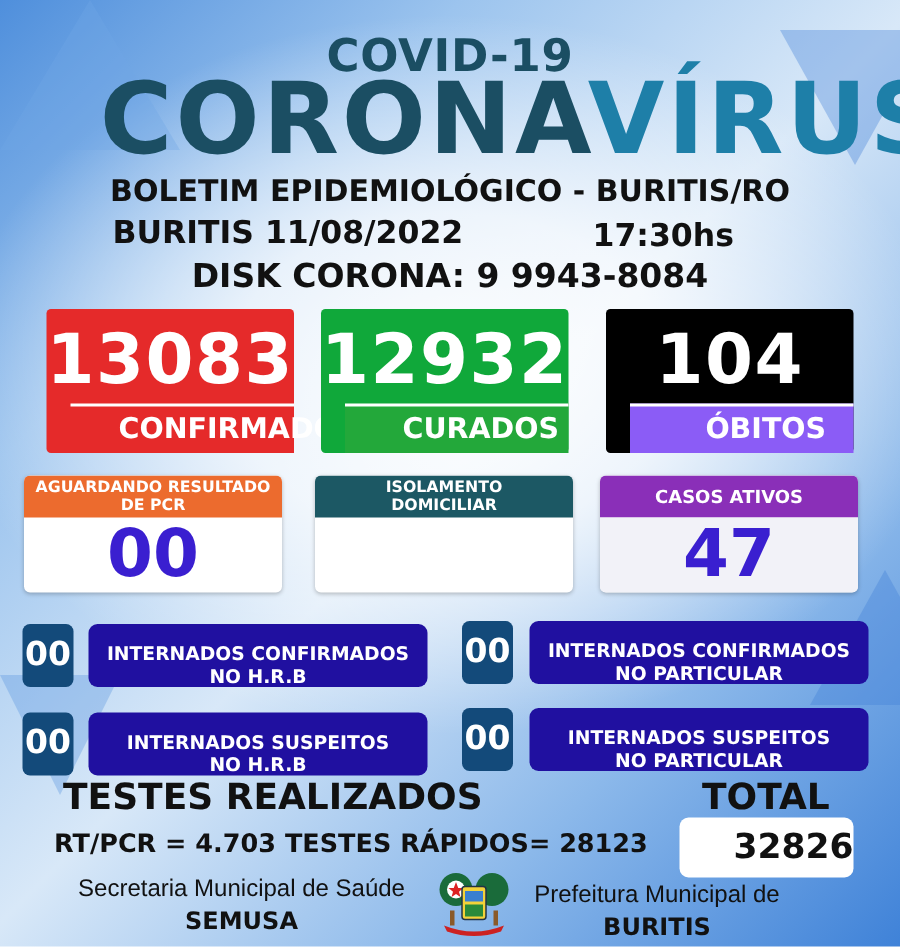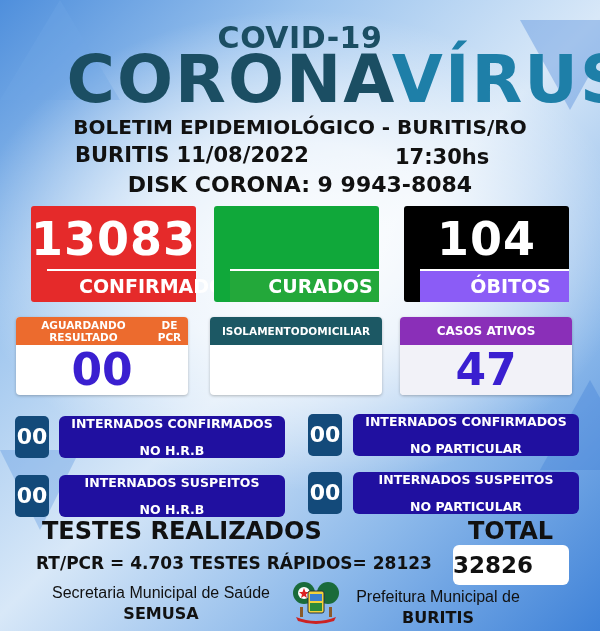--- a/index.html
+++ b/index.html
@@ -27,35 +27,35 @@
   .bigbox .num { position:absolute; left:0; right:0; top:4px; height:58px; text-align:center; color:#fff; font-weight:bold; font-size:46px; line-height:58px; letter-spacing:1px; }
   .bigbox .lbl { position:absolute; left:16px; right:0; bottom:0; height:31px; text-align:center; color:#fff; font-weight:bold; font-size:19px; line-height:31px;padding-left:32px; }
   .bb-red { left:31px; background:#e52a2a; }
   .bb-red .lbl { border-top:2px solid #fff; background:#e52a2a; }
   .bb-green { left:214px; background:#10a83a; }
   .bb-green .lbl { border-top:2px solid #fff; background:#23a83a; }
   .bb-black { left:404px; background:#000; }
   .bb-black .lbl { background:#8b5cf6; border-top:2px solid #fff; }
 
   .midbox { position:absolute; top:317px; width:172px; height:78px; border-radius:4px; background:#fff; box-shadow:0 1px 3px rgba(0,0,0,0.25); overflow:hidden; }
-  .midbox .hd { height:28px; color:#fff; font-weight:bold; font-size:10.5px; line-height:12px; text-align:center; display:flex; align-items:center; justify-content:center; flex-direction:row; }
+  .midbox .hd { height:28px; color:#fff; font-weight:bold; font-size:10.5px; line-height:12px; text-align:center; display:flex; align-items:center; justify-content:center; flex-direction:column; }
   .midbox .val { height:50px; line-height:50px; text-align:center; color:#3a1fd0; font-weight:bold; font-size:44px; }
   .mb1 { left:16px; } .mb1 .hd { background:#ec6b2e; }
   .mb2 { left:210px; } .mb2 .hd { background:#1c5864; }
   .mb3 { left:400px; } .mb3 .hd { background:#8a2fb8; font-size:12px; }
   .mb2 .val, .mb3 .val { background:#f2f2f8; }
 
   .sq { position:absolute; width:34px; height:42px; background:#134a7a; border-radius:5px; color:#fff; font-weight:bold; font-size:22px; line-height:42px; text-align:center; }
-  .pill { position:absolute; height:42px; background:#2010a0; border-radius:6px; color:#fff; font-weight:bold; font-size:12.5px; line-height:15px; display:flex; flex-direction:column; justify-content:space-between; align-items:center; text-align:center; }
+  .pill { position:absolute; height:42px; background:#2010a0; border-radius:6px; color:#fff; font-weight:bold; font-size:12.5px; line-height:15px; display:flex; flex-direction:column; justify-content:flex-end; align-items:center; text-align:center; }
 
   .testes { left:42px; top:517px; font-size:24px; font-weight:bold; color:#111; }
   .total { left:468px; top:517px; font-size:24px; font-weight:bold; color:#111; }
   .rtline { left:36px; top:553px; font-size:17px; font-weight:bold; color:#111; }
   .totalbox { left:453px; top:545px; width:116px; height:40px; background:#fff; border-radius:6px; }
-  .totalval { left:453px; top:545px; width:116px; height:40px; text-align:left; line-height:40px; font-size:23px; font-weight:bold; color:#111; }
+  .totalval { left:453px; top:545px; width:116px; height:40px; text-align:right; line-height:40px; font-size:23px; font-weight:bold; color:#111; }
 
   .sec { left:36px; top:584px; width:250px; text-align:center; font-family:"Liberation Sans", sans-serif; font-size:16px; color:#111; }
   .sec2 { left:36px; top:604px; width:250px; text-align:center; font-size:16px; font-weight:bold; color:#111; }
   .pref { left:338px; top:588px; width:200px; text-align:center; font-family:"Liberation Sans", sans-serif; font-size:16px; color:#111; }
   .pref2 { left:338px; top:608px; width:200px; text-align:center; font-size:16px; font-weight:bold; color:#111; }
   .logo { left:290px; top:577px; width:52px; height:50px; }
 </style>
 </head>
 <body>
 
@@ -69,20 +69,21 @@
 <div class="abs center boletim">BOLETIM EPIDEMIOLÓGICO - BURITIS/RO</div>
 <div class="abs dateline">BURITIS 11/08/2022</div>
 <div class="abs timeline">17:30hs</div>
 <div class="abs center disk">DISK CORONA: 9 9943-8084</div>
 
 <div class="bigbox bb-red">
   <div class="num">13083</div>
   <div class="lbl">CONFIRMADOS</div>
 </div>
 <div class="bigbox bb-green">
+  <div class="num">12932</div>
   <div class="lbl">CURADOS</div>
 </div>
 <div class="bigbox bb-black">
   <div class="num">104</div>
   <div class="lbl">ÓBITOS</div>
 </div>
 
 <div class="midbox mb1">
   <div class="hd">
     <span>AGUARDANDO RESULTADO</span>

